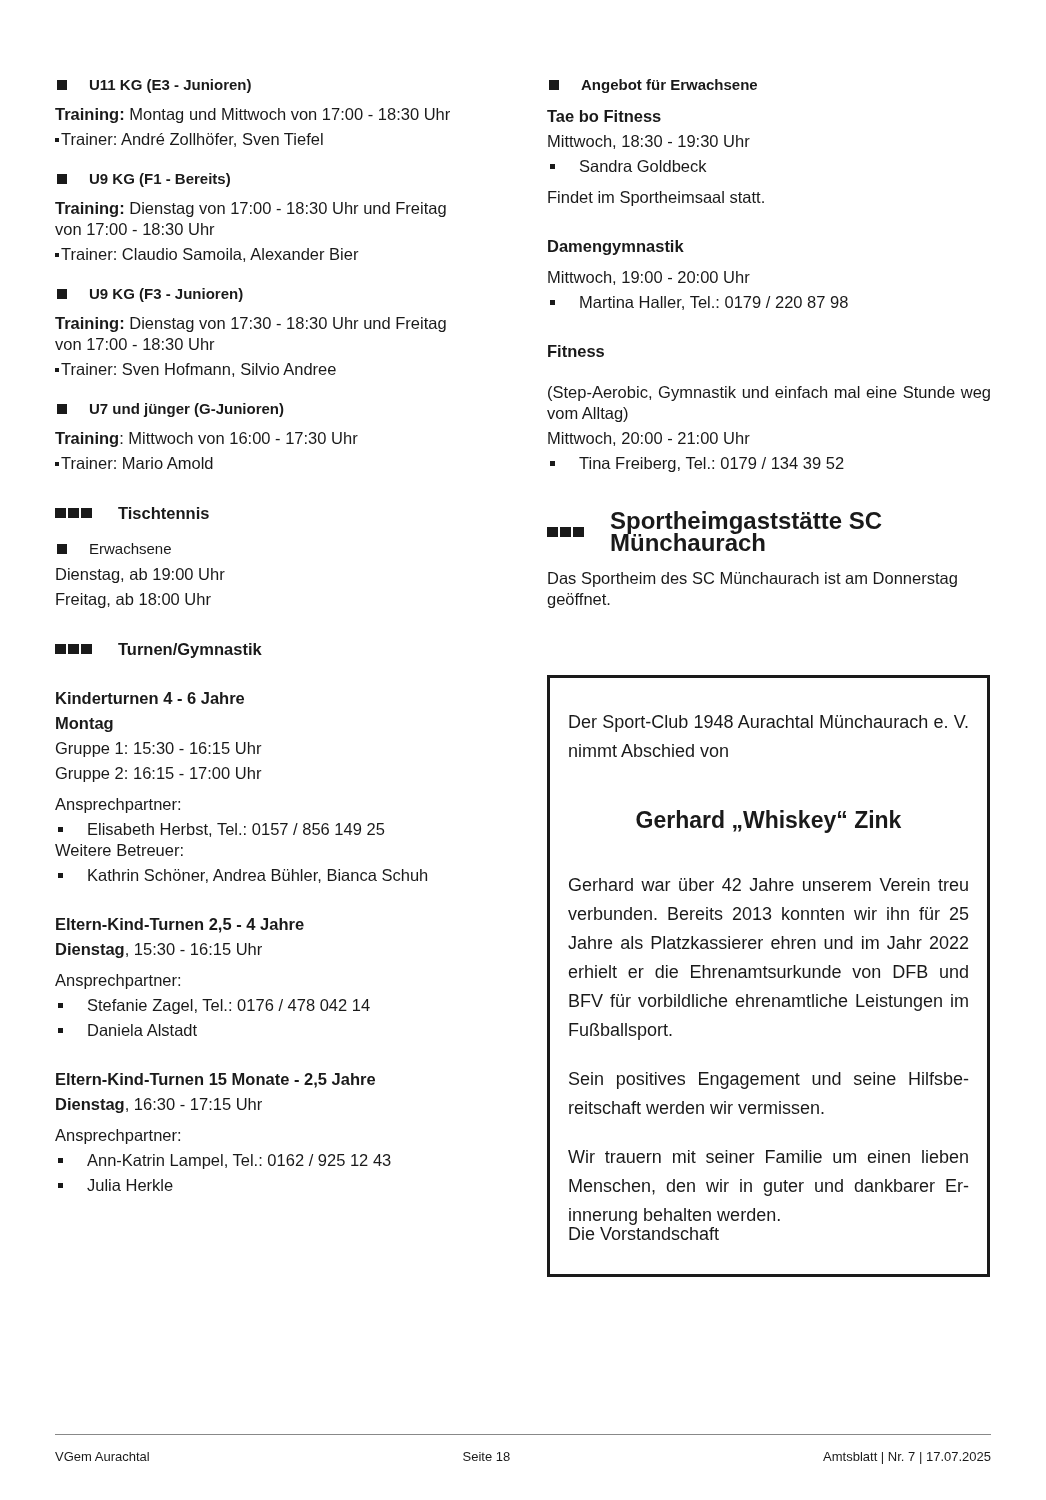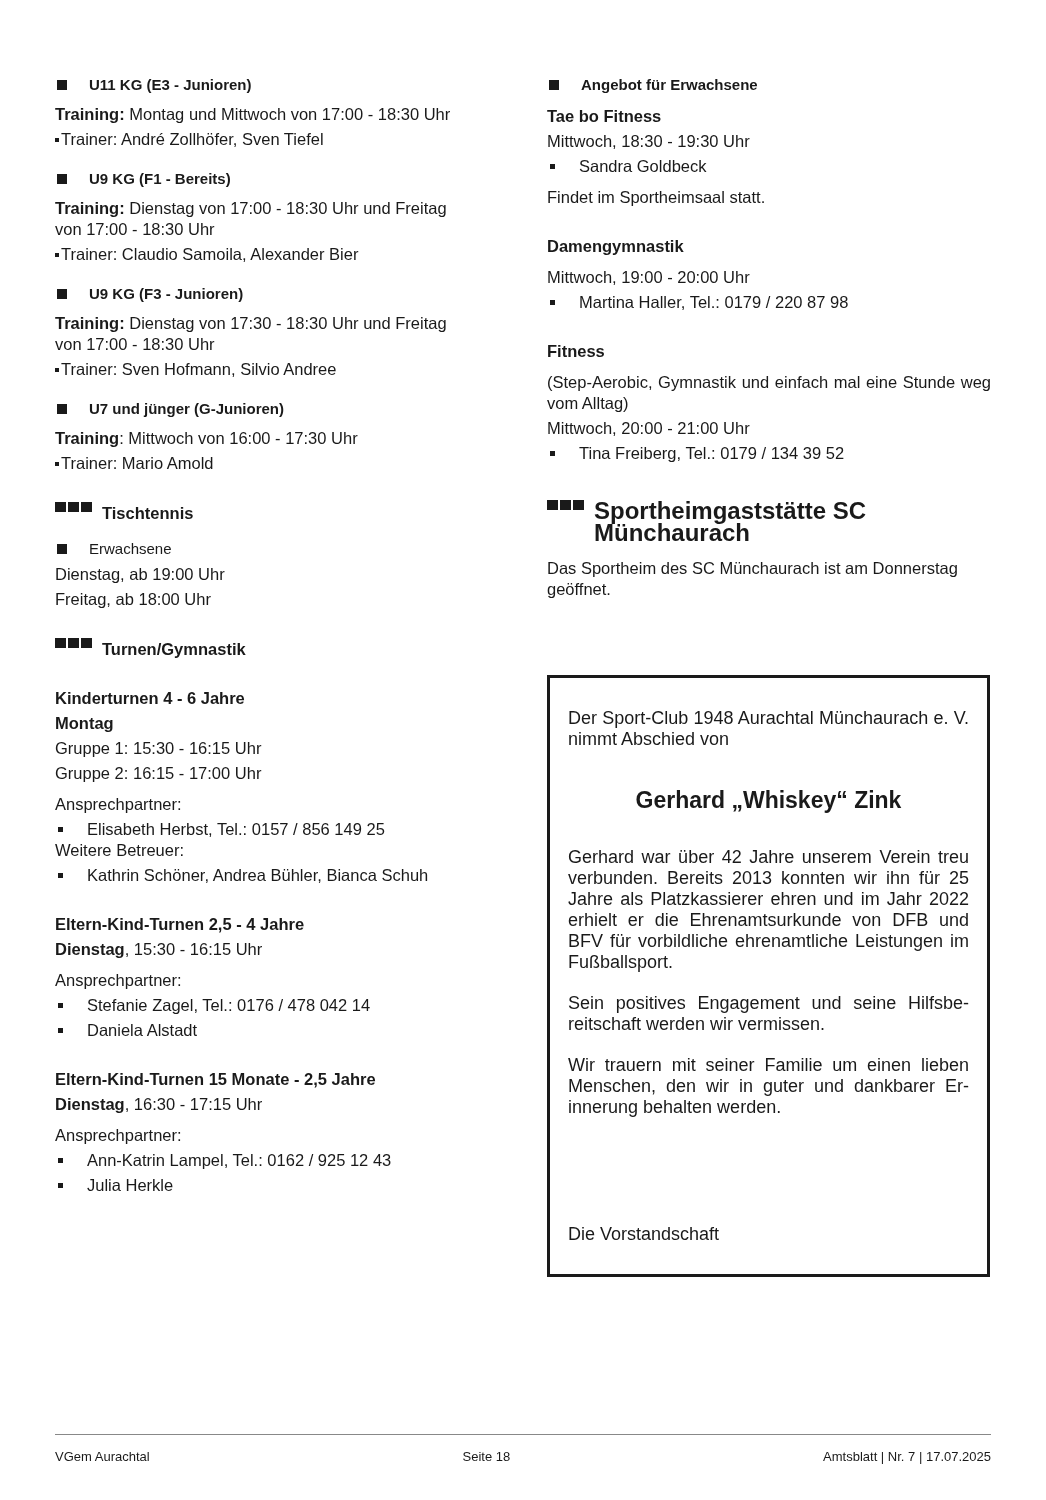--- a/index.html
+++ b/index.html
@@ -5,34 +5,34 @@
   html, body { margin: 0; padding: 0; background: #ffffff; }
   body { width: 1046px; height: 1500px; position: relative; overflow: hidden;
          font-family: "Liberation Sans", sans-serif; color: #1a1a1a; font-size: 16.5px; }
   .col { position: absolute; top: 74px; }
   .left { left: 55px; width: 440px; }
   .right { left: 547px; width: 444px; }
   .line { line-height: 21px; margin: 0; }
   .b { font-weight: bold; }
   .h2 { font-weight: bold; font-size: 15px; display: flex; align-items: center; line-height: 22px; }
   .h2 .sq { display: inline-block; width: 10px; height: 10px; background: #1a1a1a; margin-right: 22px; margin-left: 2px; }
-  .h1 { font-weight: bold; font-size: 16.5px; display: flex; align-items: flex-start; line-height: 22px; }
+  .h1 { font-weight: bold; font-size: 16.5px; display: flex; align-items: center; line-height: 22px; gap: 16px; }
   .h1.big { font-size: 24px; }
   .sq3 { display: inline-flex; gap: 2px; margin-right: 10px; }
   .sq3 span { display: inline-block; width: 11px; height: 10px; background: #1a1a1a; }
   .bul { display: flex; align-items: center; line-height: 21px; }
   .bul .dot { display: inline-block; width: 5px; height: 5px; background: #1a1a1a; margin-left: 3px; margin-right: 24px; }
   .tr { display: flex; align-items: center; line-height: 21px; }
   .tr .dot { display: inline-block; width: 4px; height: 4px; background: #1a1a1a; margin-right: 2px; }
   .gap4 { height: 4px; } .gap8 { height: 8px; } .gap10 { height: 10px; }
   .gap14 { height: 14px; } .gap18 { height: 18px; } .gap28 { height: 28px; }
-  .just { text-align: justify; }
+  .just { text-align: justify; margin-top: 10px; }
   .box { position: absolute; left: 547px; top: 675px; width: 437px; height: 596px;
          border: 3px solid #1a1a1a; box-sizing: content-box; }
-  .box .inner { position: absolute; left: 18px; right: 18px; top: 30px; font-size: 18px; line-height: 21px; }
+  .box .inner { position: absolute; left: 18px; right: 18px; top: 30px; font-size: 18px; line-height: 29px; }
   .box p { margin: 0; text-align: justify; }
   .box .name { text-align: center; font-weight: bold; font-size: 23px; margin-top: 40px; margin-bottom: 36px; }
   .box .sig { position: absolute; left: 18px; top: 546px; font-size: 18px; }
   .footer { position: absolute; left: 55px; width: 936px; top: 1434px; border-top: 1px solid #888; padding-top: 14px;
             font-size: 13px; display: flex; justify-content: space-between; color: #1a1a1a; }
 </style>
 </head>
 <body>
 
 <div class="col left">

